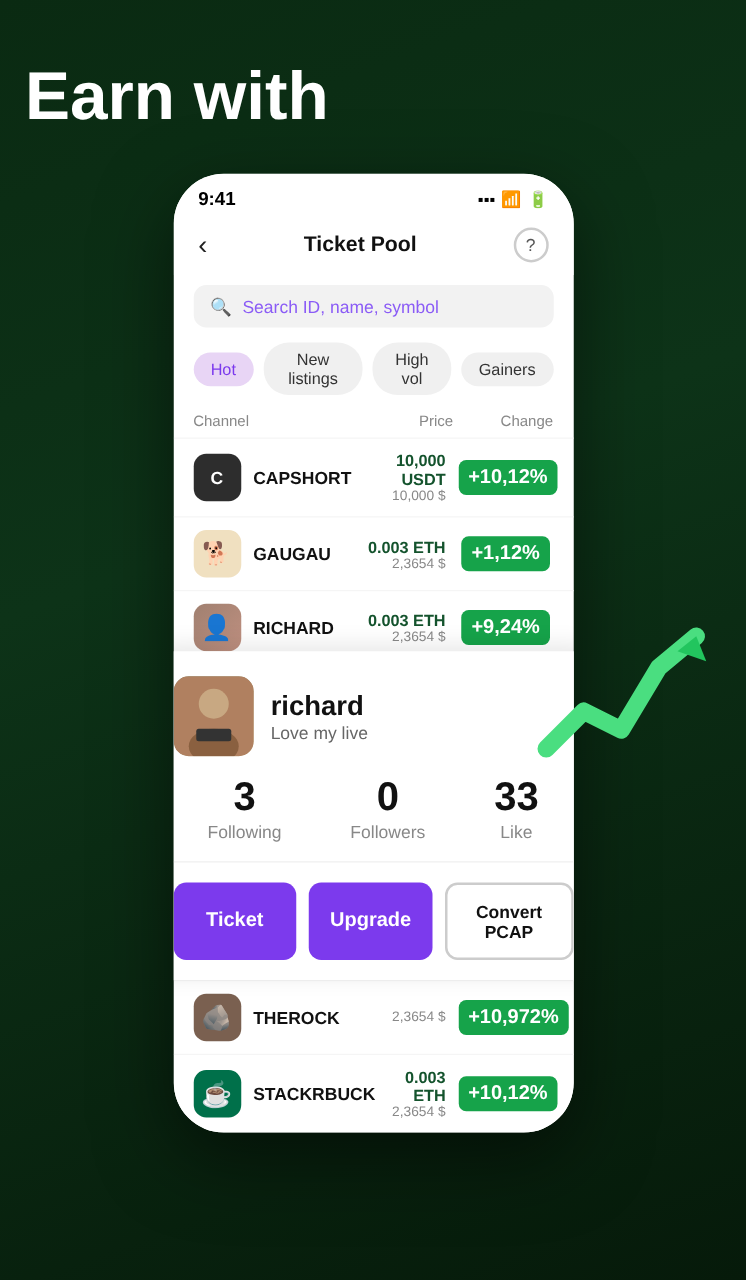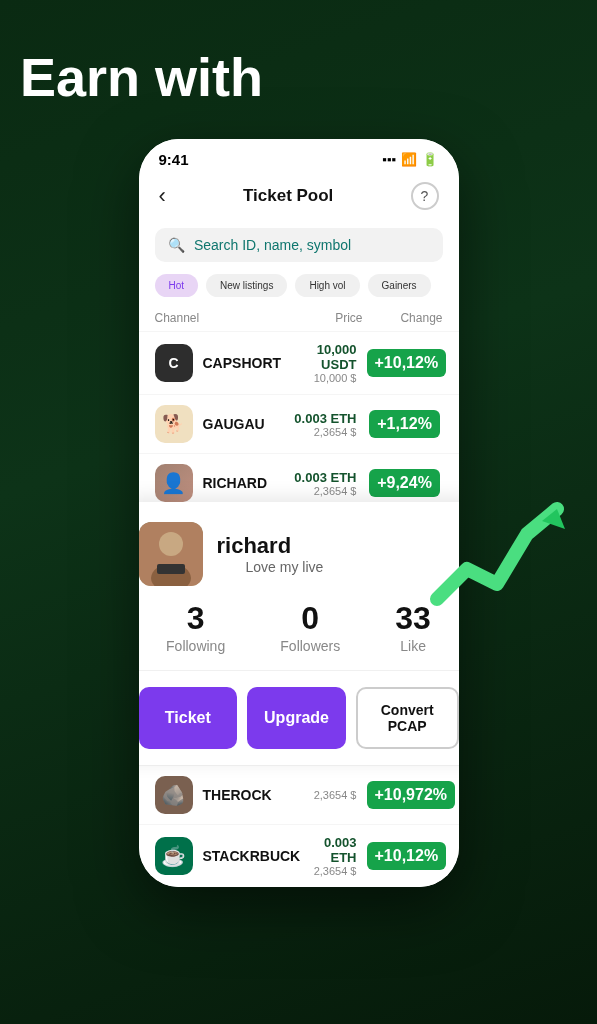--- a/index.html
+++ b/index.html
@@ -101,34 +101,34 @@
       padding: 9px 14px;
       display: flex;
       align-items: center;
       gap: 8px;
     }
     .search-icon-inner {
       color: #999;
       font-size: 14px;
     }
     .search-placeholder {
-      color: #0f766e;
+      color: #8b5cf6;
       font-size: 14px;
     }
 
     .filter-tabs {
       display: flex;
       gap: 8px;
       padding: 0 16px 10px;
       align-items: center;
     }
     .filter-tab {
       padding: 6px 14px;
       border-radius: 20px;
-      font-size: 10px;
+      font-size: 13px;
       font-weight: 500;
       cursor: pointer;
       border: none;
       background: #f0f0f0;
       color: #333;
     }
     .filter-tab.active {
       background: #e8d5f5;
       color: #7c3aed;
     }
@@ -244,21 +244,20 @@
     }
     .profile-info { flex: 1; }
     .profile-name {
       font-size: 22px;
       font-weight: 700;
       color: #111;
     }
     .profile-bio {
       font-size: 14px;
       color: #666;
-      margin-left: 29px;
     }
 
     .profile-stats {
       display: flex;
       justify-content: space-around;
       margin-bottom: 16px;
       padding-bottom: 16px;
       border-bottom: 1px solid #f0f0f0;
     }
     .stat-item {

